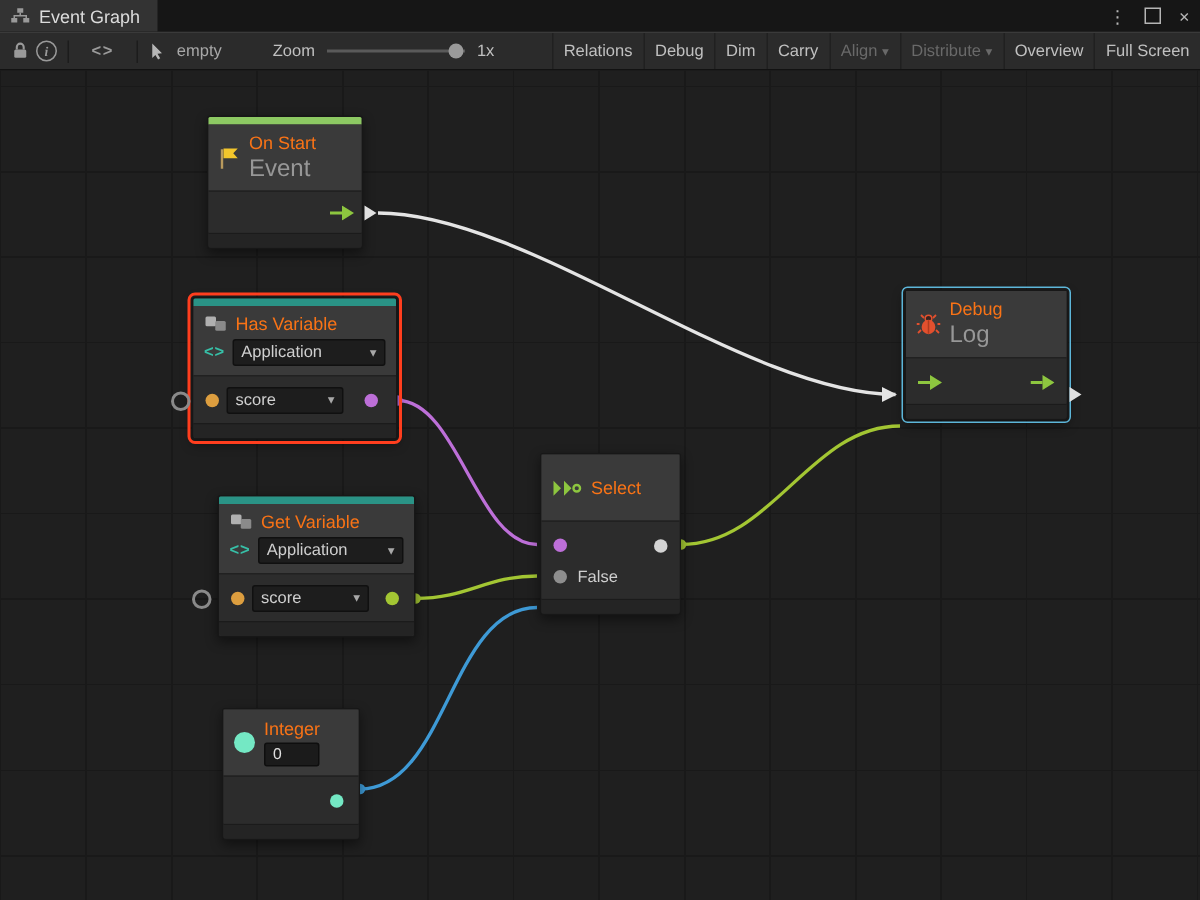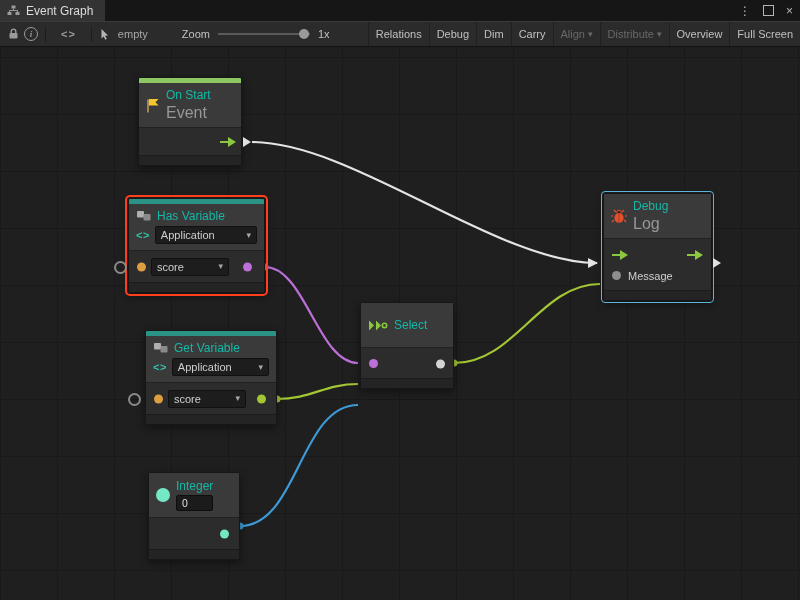--- a/index.html
+++ b/index.html
@@ -43,21 +43,21 @@
         box-shadow:0 3px 8px rgba(0,0,0,.45);z-index:10}
   .node.sel-red{outline:2px solid #ff3e1e;outline-offset:1px}
   .node.sel-blue{outline:1px solid #5db6d9;outline-offset:1px}
   .strip{height:5px;border-radius:1px 1px 0 0}
   .strip.green{background:#8dc963}
   .strip.teal{background:#2a9386}
   .nhead{background:#3a3a3a;display:flex;align-items:center;gap:6px;padding:5px 7px;box-sizing:border-box;overflow:hidden}
   .nhead.h44{height:44px}
   .nhead.col{flex-direction:column;align-items:stretch;gap:3px;height:46px;padding:5px 7px 4px}
   .hrow{display:flex;align-items:center;gap:5px}
-  .ntitle{font-size:12px;color:#14b8a6;white-space:nowrap}
+  .ntitle{font-size:12px;color:#f97316;white-space:nowrap}
   .nsub{font-size:16px;color:#979797}
   .tcol{display:flex;flex-direction:column;gap:2px}
   .nicon{display:inline-flex;align-items:center}
   .kindicon{color:#37bfa7;font-weight:bold;font-size:11px;letter-spacing:.5px}
   .nbody{background:#2c2c2c;border-top:1px solid #212121;position:relative;display:flex;align-items:center;box-sizing:border-box}
   .nfoot{height:9px;background:#242424;border-top:1px solid #1b1b1b;border-radius:0 0 2px 2px}
   .dot{width:9px;height:9px;border-radius:50%;display:inline-block;flex:0 0 auto}
   .dot.orange{background:#dd9e3f}.dot.purple{background:#bd6fd8}.dot.grey{background:#8e8e8e}
   .dot.green{background:#a3c633}.dot.cyan{background:#74e8c4}.dot.white{background:#d4d4d4}
   .pl{position:absolute;left:8px;top:50%;transform:translateY(-50%)}
@@ -277,20 +277,24 @@
             </svg>
         </span>
         <span class="ntitle">Select</span>
       </div>
       <div class="nbody" style="padding:0">
         <div class="rows">
           <div class="prow">
             <span class="dot purple"></span>
             <span class="dot white pr8"></span>
           </div>
+          <div class="prow">
+            <span class="dot grey"></span>
+            <span>False</span>
+          </div>
         </div>
       </div>
       <div class="nfoot"></div>
     </div>
 
     <div class="node" style="left:148px;top:425px;width:90px">
       <div class="nhead h44">
         <span class="intcircle"></span>
         <span class="tcol">
           <span class="ntitle">Integer</span>
@@ -327,24 +331,20 @@
                   <path d="M8 0l8 5-8 5z" fill="#8dc63f"></path>
                 </svg>
             </span>
             <span class="pr8" style="display:inline-flex">
               <svg width="16" height="10" viewBox="0 0 16 10">
                   <path d="M0 5h8" stroke="#8dc63f" stroke-width="2"></path>
                   <path d="M8 0l8 5-8 5z" fill="#8dc63f"></path>
                 </svg>
             </span>
           </div>
-          <div class="prow">
-            <span class="dot grey"></span>
-            <span>Message</span>
-          </div>
         </div>
       </div>
       <div class="nfoot"></div>
     </div>
     <span class="tri" style="left:713px;top:211px"></span>
 
   </div>
 </div>
 
 </body></html>

